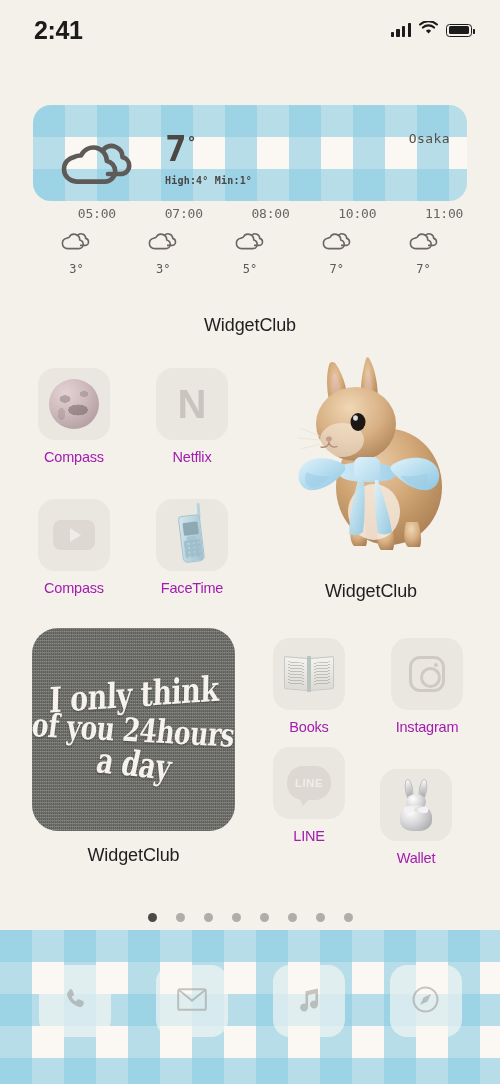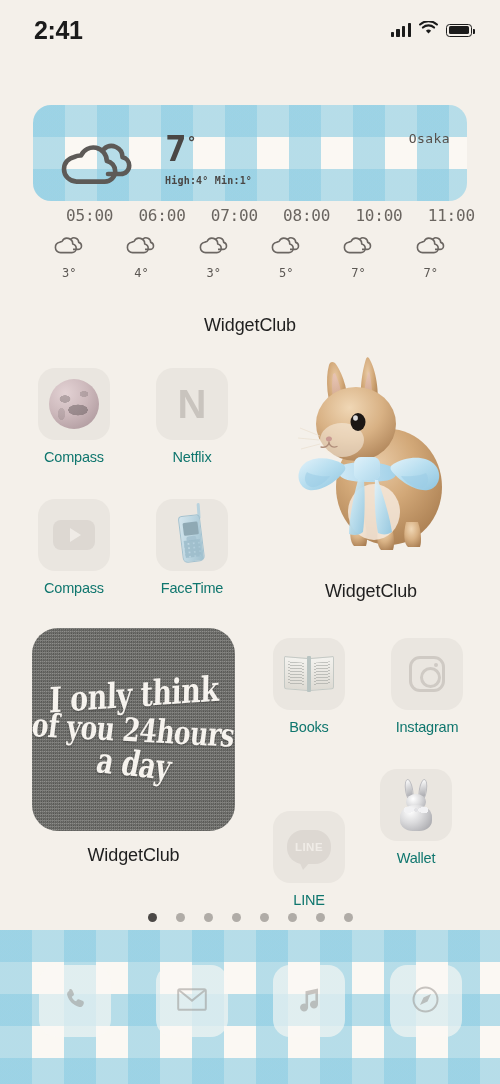--- a/index.html
+++ b/index.html
@@ -64,21 +64,21 @@
   }
 
   
   .hourly{
     position:absolute; left:33px; top:206px; width:434px; height:80px;
     display:flex; justify-content:space-around; align-items:flex-start;
   }
   .hour{ display:flex; flex-direction:column; align-items:center; width:60px; }
   .hour-time{
     font-family:"DejaVu Sans Mono", monospace;
-    font-size:16px; color:#6a6560; letter-spacing:-.2px;margin-left:41px;
+    font-size:13px; color:#6a6560; letter-spacing:-.2px;margin-left:41px;
   }
   .hour-ico{ margin:9px 0 7px; }
   .hour-temp{
     font-family:"DejaVu Sans Mono", monospace;
     font-size:12px; color:#5c5854;
   }
 
   .widget-caption{
     position:absolute; width:100%; text-align:center;
     font-size:18px; color:#1f1f1f; letter-spacing:-.1px;
@@ -90,21 +90,21 @@
     position:absolute; width:72px;
     display:flex; flex-direction:column; align-items:center;
   }
   .app-tile{
     width:72px; height:72px; border-radius:17px;
     background:#eae6e0;
     display:flex; align-items:center; justify-content:center;
     overflow:hidden; position:relative;
   }
   .app-label{
-    margin-top:9px; font-size:14.5px; color:#0f766e;
+    margin-top:9px; font-size:14.5px; color:#a21caf;
     letter-spacing:-.2px; white-space:nowrap;
   }
 
   
   .sphere{
     width:50px; height:50px; border-radius:50%;
     background:
       radial-gradient(circle at 33% 28%, #e3d2d4 0%, #cdb9bc 45%, #b5a0a4 78%, #9c888d 100%);
     position:relative; overflow:hidden;
   }
@@ -346,32 +346,20 @@
     <span class="hour-time">05:00</span>
     <span class="hour-ico">
       <svg width="34" height="21" viewBox="0 0 34 21">
           <g fill="none" stroke="#6b6662" stroke-width="1.6" stroke-linejoin="round">
             <path d="M19 5a4.6 4.6 0 0 1 7.7 3.4c1.6.3 2.8 1.8 2.8 3.5 0 2-1.6 3.5-3.5 3.5H21"></path>
             <path d="M10 7.5A5.6 5.6 0 0 1 20.7 10c2 .4 3.5 2.2 3.5 4.3 0 2.4-2 4.3-4.3 4.3H8.6c-2.9 0-5.2-2.3-5.2-5.2 0-2.6 1.9-4.7 4.3-5.1A5.6 5.6 0 0 1 10 7.5Z"></path>
           </g>
         </svg>
     </span>
     <span class="hour-temp">3°</span>
-  </div>
-  <div class="hour">
-    <span class="hour-time">06:00</span>
-    <span class="hour-ico">
-      <svg width="34" height="21" viewBox="0 0 34 21">
-          <g fill="none" stroke="#6b6662" stroke-width="1.6" stroke-linejoin="round">
-            <path d="M19 5a4.6 4.6 0 0 1 7.7 3.4c1.6.3 2.8 1.8 2.8 3.5 0 2-1.6 3.5-3.5 3.5H21"></path>
-            <path d="M10 7.5A5.6 5.6 0 0 1 20.7 10c2 .4 3.5 2.2 3.5 4.3 0 2.4-2 4.3-4.3 4.3H8.6c-2.9 0-5.2-2.3-5.2-5.2 0-2.6 1.9-4.7 4.3-5.1A5.6 5.6 0 0 1 10 7.5Z"></path>
-          </g>
-        </svg>
-    </span>
-    <span class="hour-temp">4°</span>
   </div>
   <div class="hour">
     <span class="hour-time">07:00</span>
     <span class="hour-ico">
       <svg width="34" height="21" viewBox="0 0 34 21">
           <g fill="none" stroke="#6b6662" stroke-width="1.6" stroke-linejoin="round">
             <path d="M19 5a4.6 4.6 0 0 1 7.7 3.4c1.6.3 2.8 1.8 2.8 3.5 0 2-1.6 3.5-3.5 3.5H21"></path>
             <path d="M10 7.5A5.6 5.6 0 0 1 20.7 10c2 .4 3.5 2.2 3.5 4.3 0 2.4-2 4.3-4.3 4.3H8.6c-2.9 0-5.2-2.3-5.2-5.2 0-2.6 1.9-4.7 4.3-5.1A5.6 5.6 0 0 1 10 7.5Z"></path>
           </g>
         </svg>
@@ -545,21 +533,21 @@
   <div class="app-label">Books</div>
 </div>
 
 <div class="app" style="left:391px; top:638px;">
   <div class="app-tile">
     <div class="ig"></div>
   </div>
   <div class="app-label">Instagram</div>
 </div>
 
-<div class="app" style="left:273px; top:811px;justify-content:center;">
+<div class="app" style="left:273px; top:747px;justify-content:center;">
   <div class="app-tile">
     <div class="line-b">
       <span>LINE</span>
     </div>
   </div>
   <div class="app-label">LINE</div>
 </div>
 
 <div class="app" style="left:380px; top:769px;">
   <div class="app-tile">

